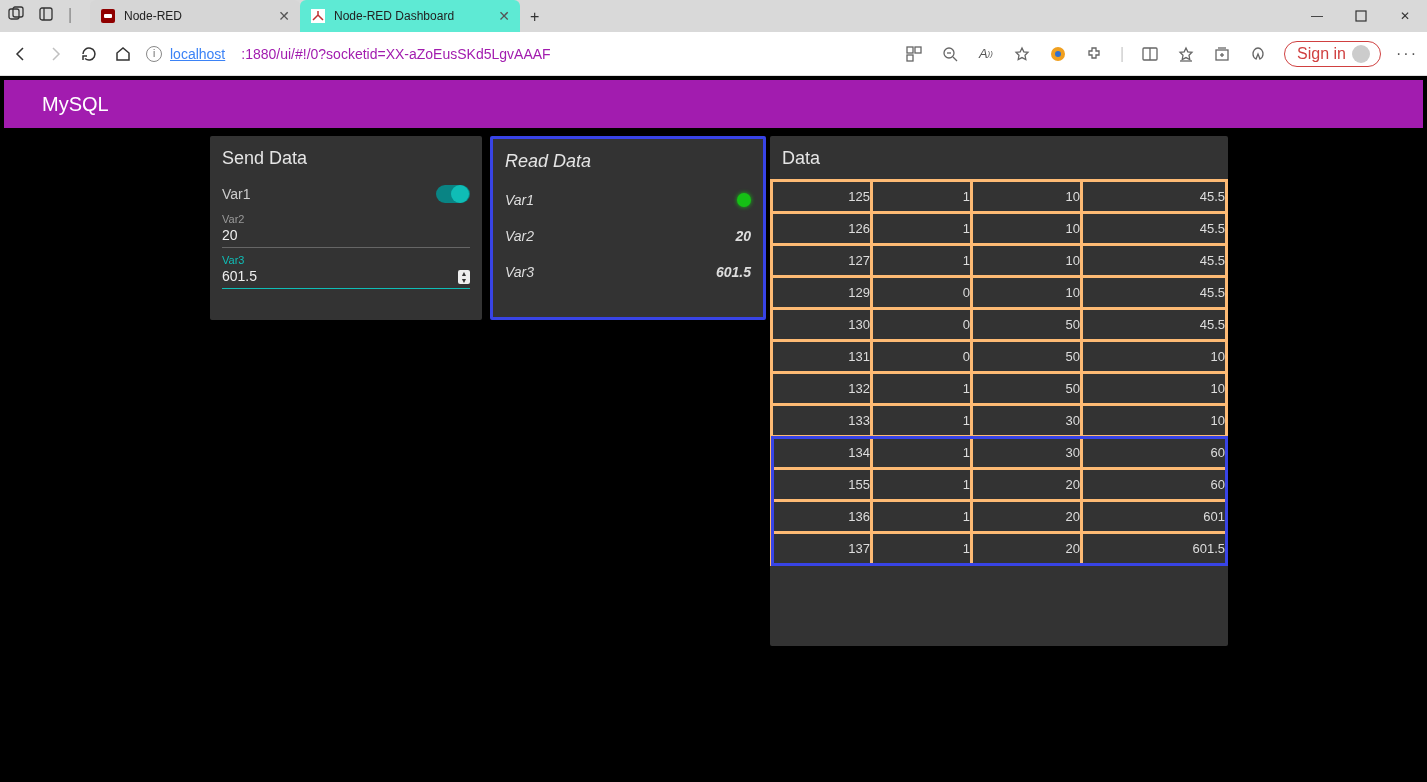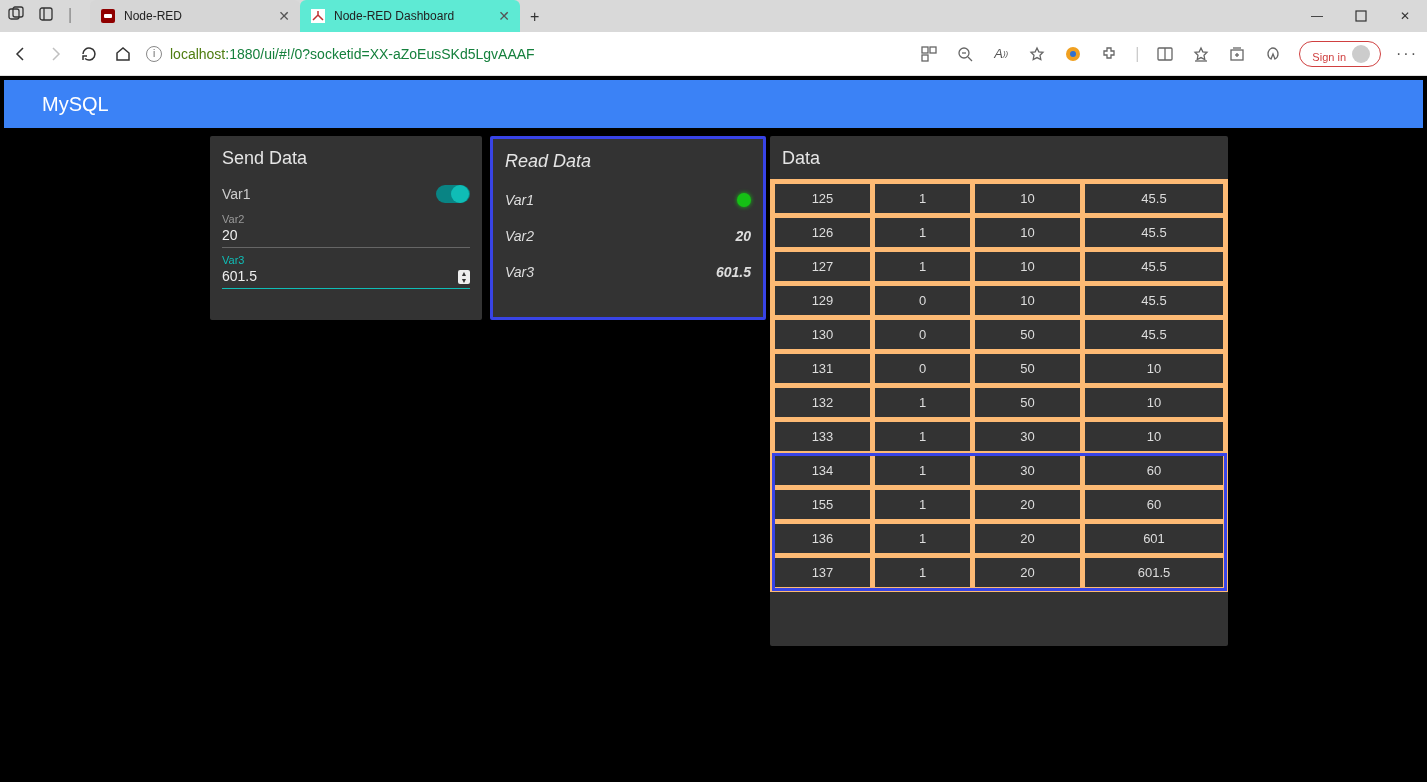--- a/index.html
+++ b/index.html
@@ -10,30 +10,30 @@
 .tab.inactive { background: #d6d6d6; }
 .tab.active { background: #5eead4; }
 .tab .favicon { width: 16px; height: 16px; display:flex; align-items:center; justify-content:center; }
 .tab .close { margin-left: auto; font-size: 14px; color: #555; }
 .win-controls { position: absolute; right: 0; top: 0; height: 32px; display: flex; }
 .win-controls div { width: 44px; display:flex; align-items:center; justify-content:center; color:#333; font-size:12px; }
 
 .addrbar { background: #fff; height: 44px; border-bottom: 1px solid #e0e0e0; display: flex; align-items: center; padding: 0 10px; gap: 12px; }
 .addrbar .nav-icon { width: 22px; height: 22px; display:flex; align-items:center; justify-content:center; color:#333; }
 .url-box { flex: 0 0 720px; display: flex; align-items: center; gap: 8px; font-size: 14px; color: #555; }
-.url-box .origin { color: #4d7c0f; }
-.url-box .path { color: #15803d; }
+.url-box .origin { color: #3b82f6; text-decoration: underline; }
+.url-box .path { color: #a21caf; padding-left: 16px; }
 .right-icons { margin-left: auto; display: flex; align-items: center; gap: 16px; }
 .right-icons .ico { width: 20px; height: 20px; display:flex; align-items:center; justify-content:center; color:#555; }
-.signin { border: 1px solid #d04040; color: #d04040; border-radius: 14px; padding: 3px 10px 3px 12px; font-size: 11px; display:flex; align-items:flex-end; gap:6px; }
+.signin { border: 1px solid #d04040; color: #d04040; border-radius: 14px; padding: 3px 10px 3px 12px; font-size: 16px; display:flex; align-items:flex-start; gap:6px; }
 .signin .avatar { width: 18px; height: 18px; border-radius: 50%; background: #ccc; }
 
 
 .dash-wrap { background: #000; height: calc(782px - 32px - 44px); padding: 4px 4px 0 4px; position: relative; }
-.dash-header { background: #3b82f6; color: #fff; height: 48px; display: flex; align-items: center; padding-left: 38px; font-size: 20px; }
+.dash-header { background: #a21caf; color: #fff; height: 48px; display: flex; align-items: center; padding-left: 38px; font-size: 20px; }
 .dash-body { background: #000; position: relative; height: calc(100% - 48px); }
 
 .card { position: absolute; background: #333; color: #ddd; border-radius: 2px; }
 .card-title { color: #e5e5e5; font-size: 18px; padding: 12px 12px 10px 12px; }
 
 
 .send-card { left: 206px; top: 8px; width: 272px; height: 184px; }
 .row { display: flex; align-items: center; padding: 6px 12px; font-size: 14px; }
 .row .label { color: #ccc; }
 .toggle { margin-left: auto; width: 34px; height: 18px; background: #098484; border-radius: 9px; position: relative; }
@@ -52,21 +52,21 @@
 .read-row { display:flex; align-items:center; padding: 10px 12px; font-size:14px; }
 .read-row .val { margin-left:auto; font-weight:600; }
 .led { margin-left:auto; width:14px; height:14px; border-radius:50%; background:#15c015; box-shadow: 0 0 4px #15c015; }
 
 
 .data-card { left: 766px; top: 8px; width: 458px; height: 510px; display:flex; flex-direction:column; }
 .table-scroll { flex:1; overflow-y: scroll; overflow-x: hidden; margin: 0 0 0 0; }
 .table-scroll::-webkit-scrollbar { width: 14px; background: #2a2a2a; }
 .table-scroll::-webkit-scrollbar-thumb { background: #888; border-radius: 3px; }
 table { width: 100%; border-collapse: collapse; font-size: 13px; color: #ddd; }
-td { border: 5px solid #fdba74; text-align: center; padding: 7px 0; }
+td { border: 3px solid #fdba74; text-align: right; padding: 7px 0; }
 td:nth-child(1){ width: 100px; }
 td:nth-child(2){ width: 100px; }
 td:nth-child(3){ width: 110px; }
 .highlight-box { outline: 3px solid #3844e6; outline-offset: -2px; }
 
 svg { display:block; }
 </style>
 </head>
 <body>
 

